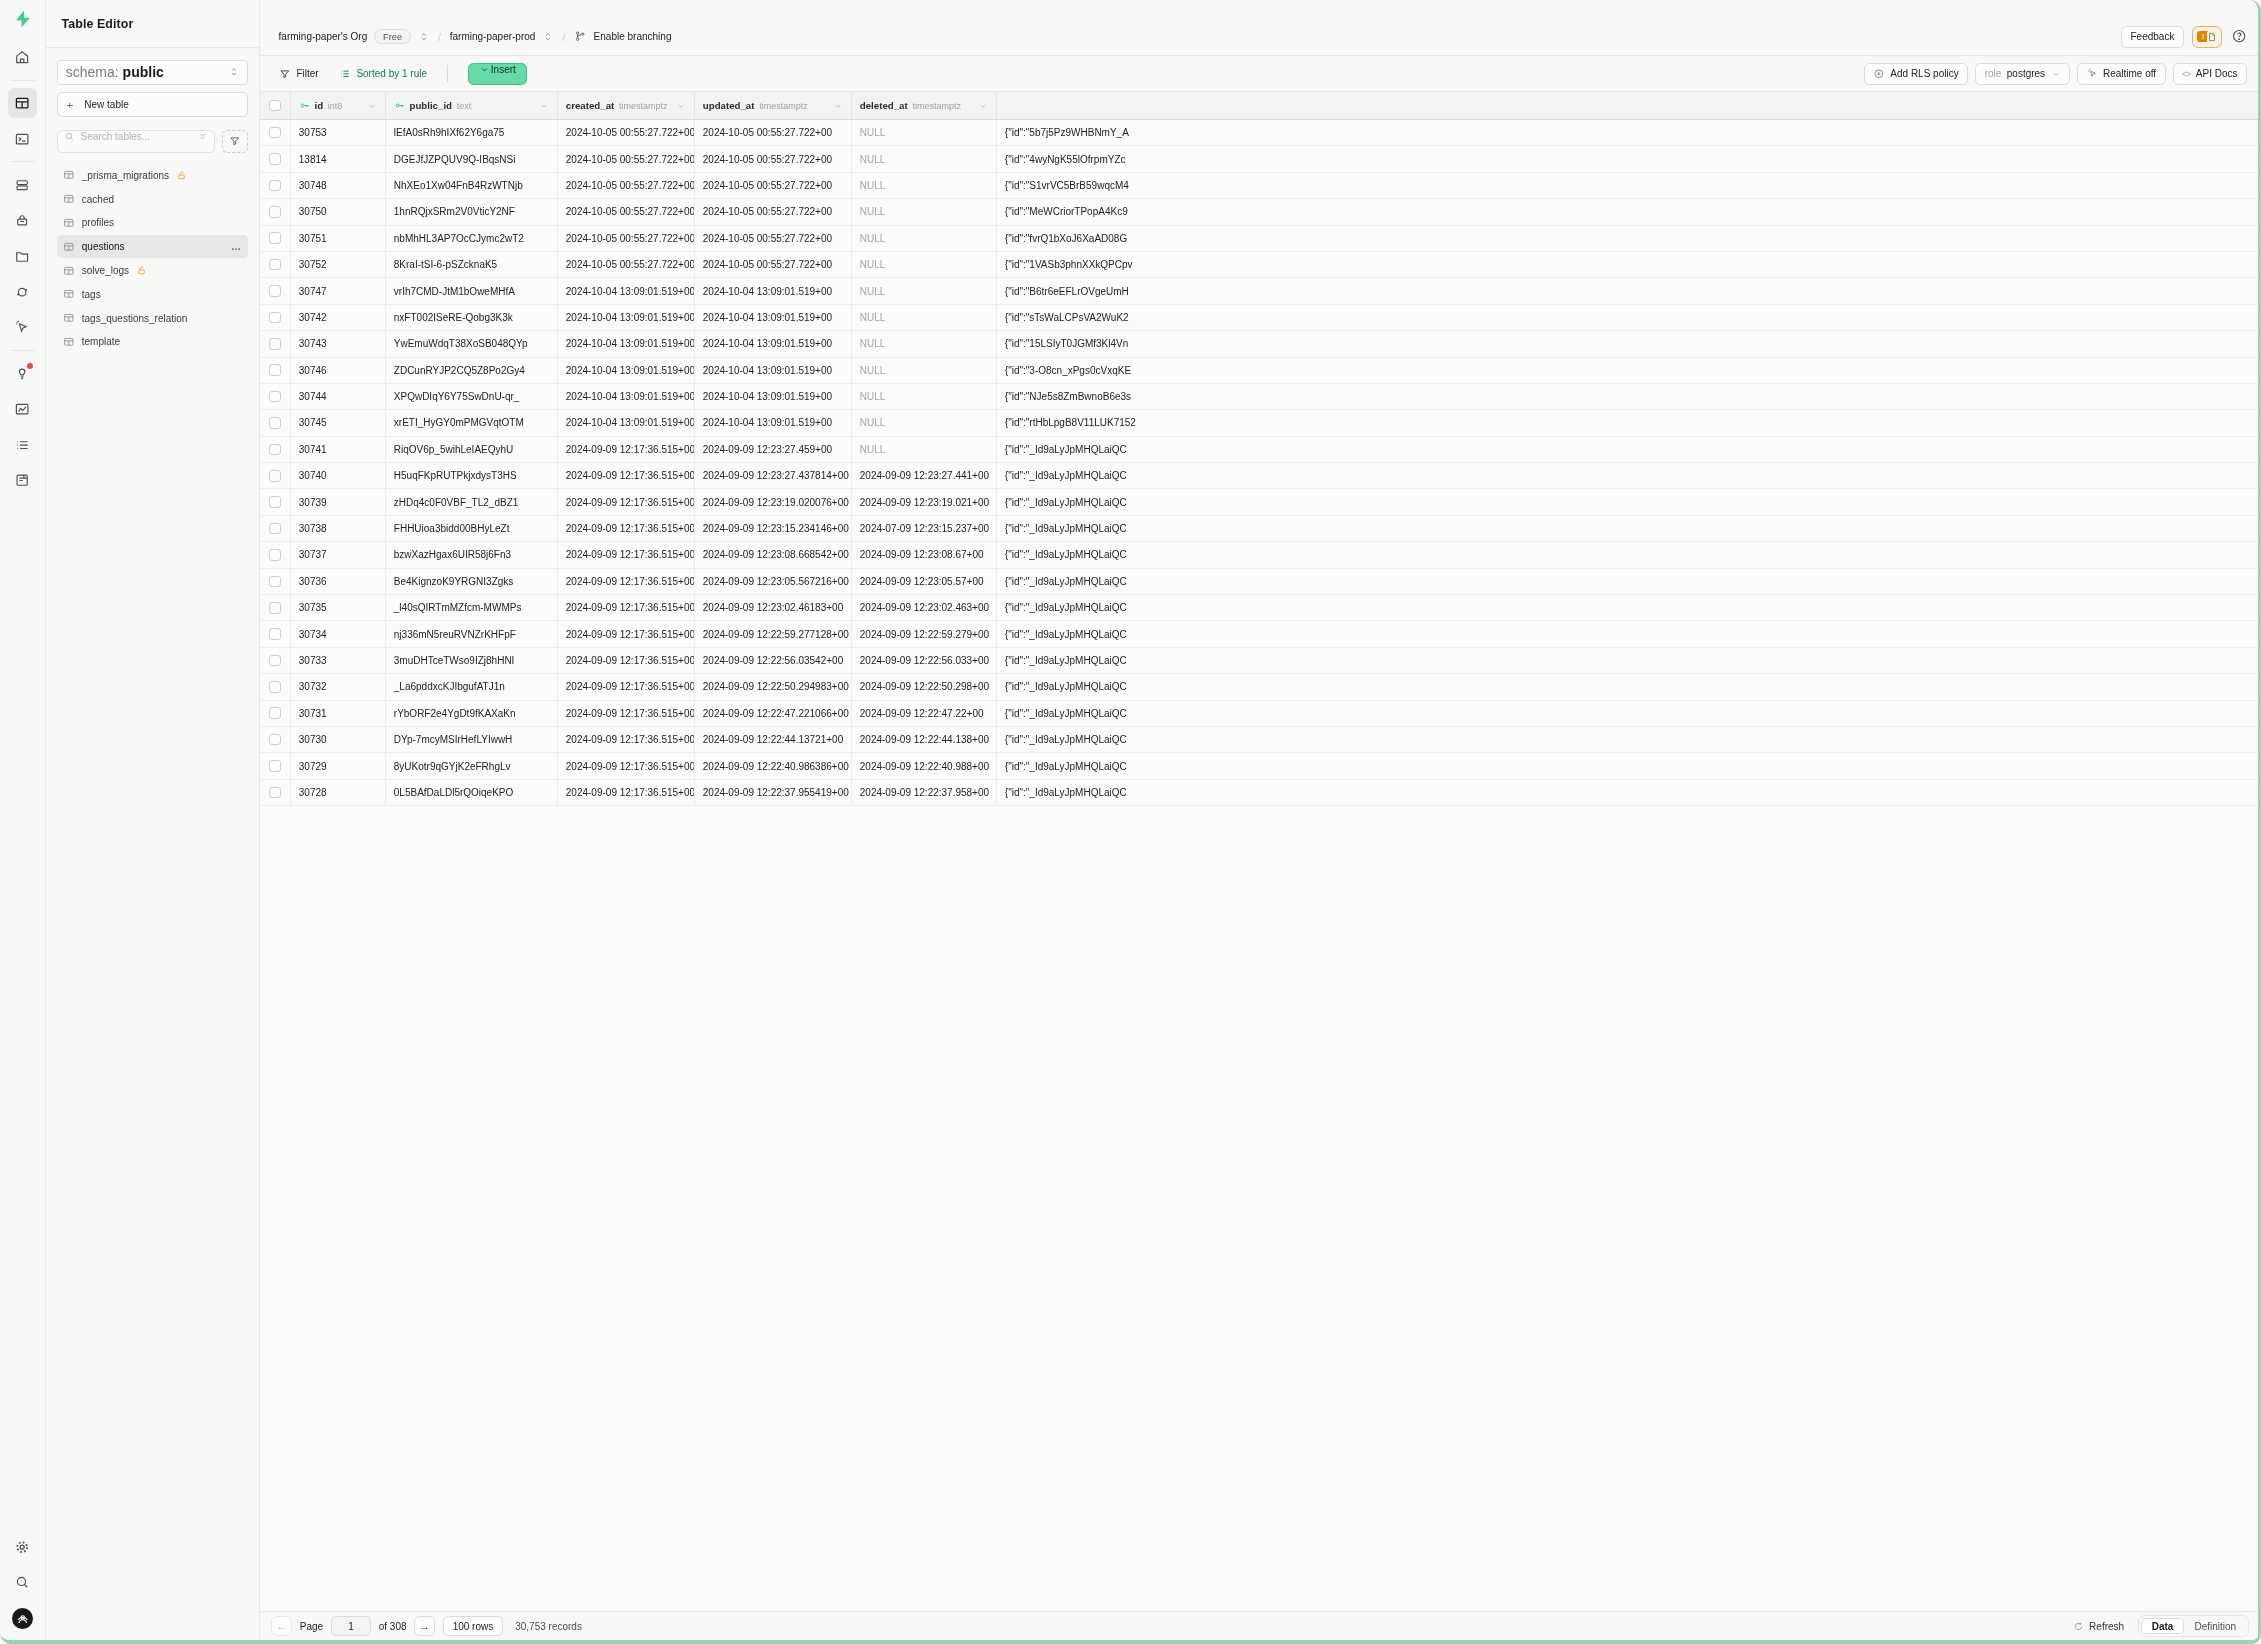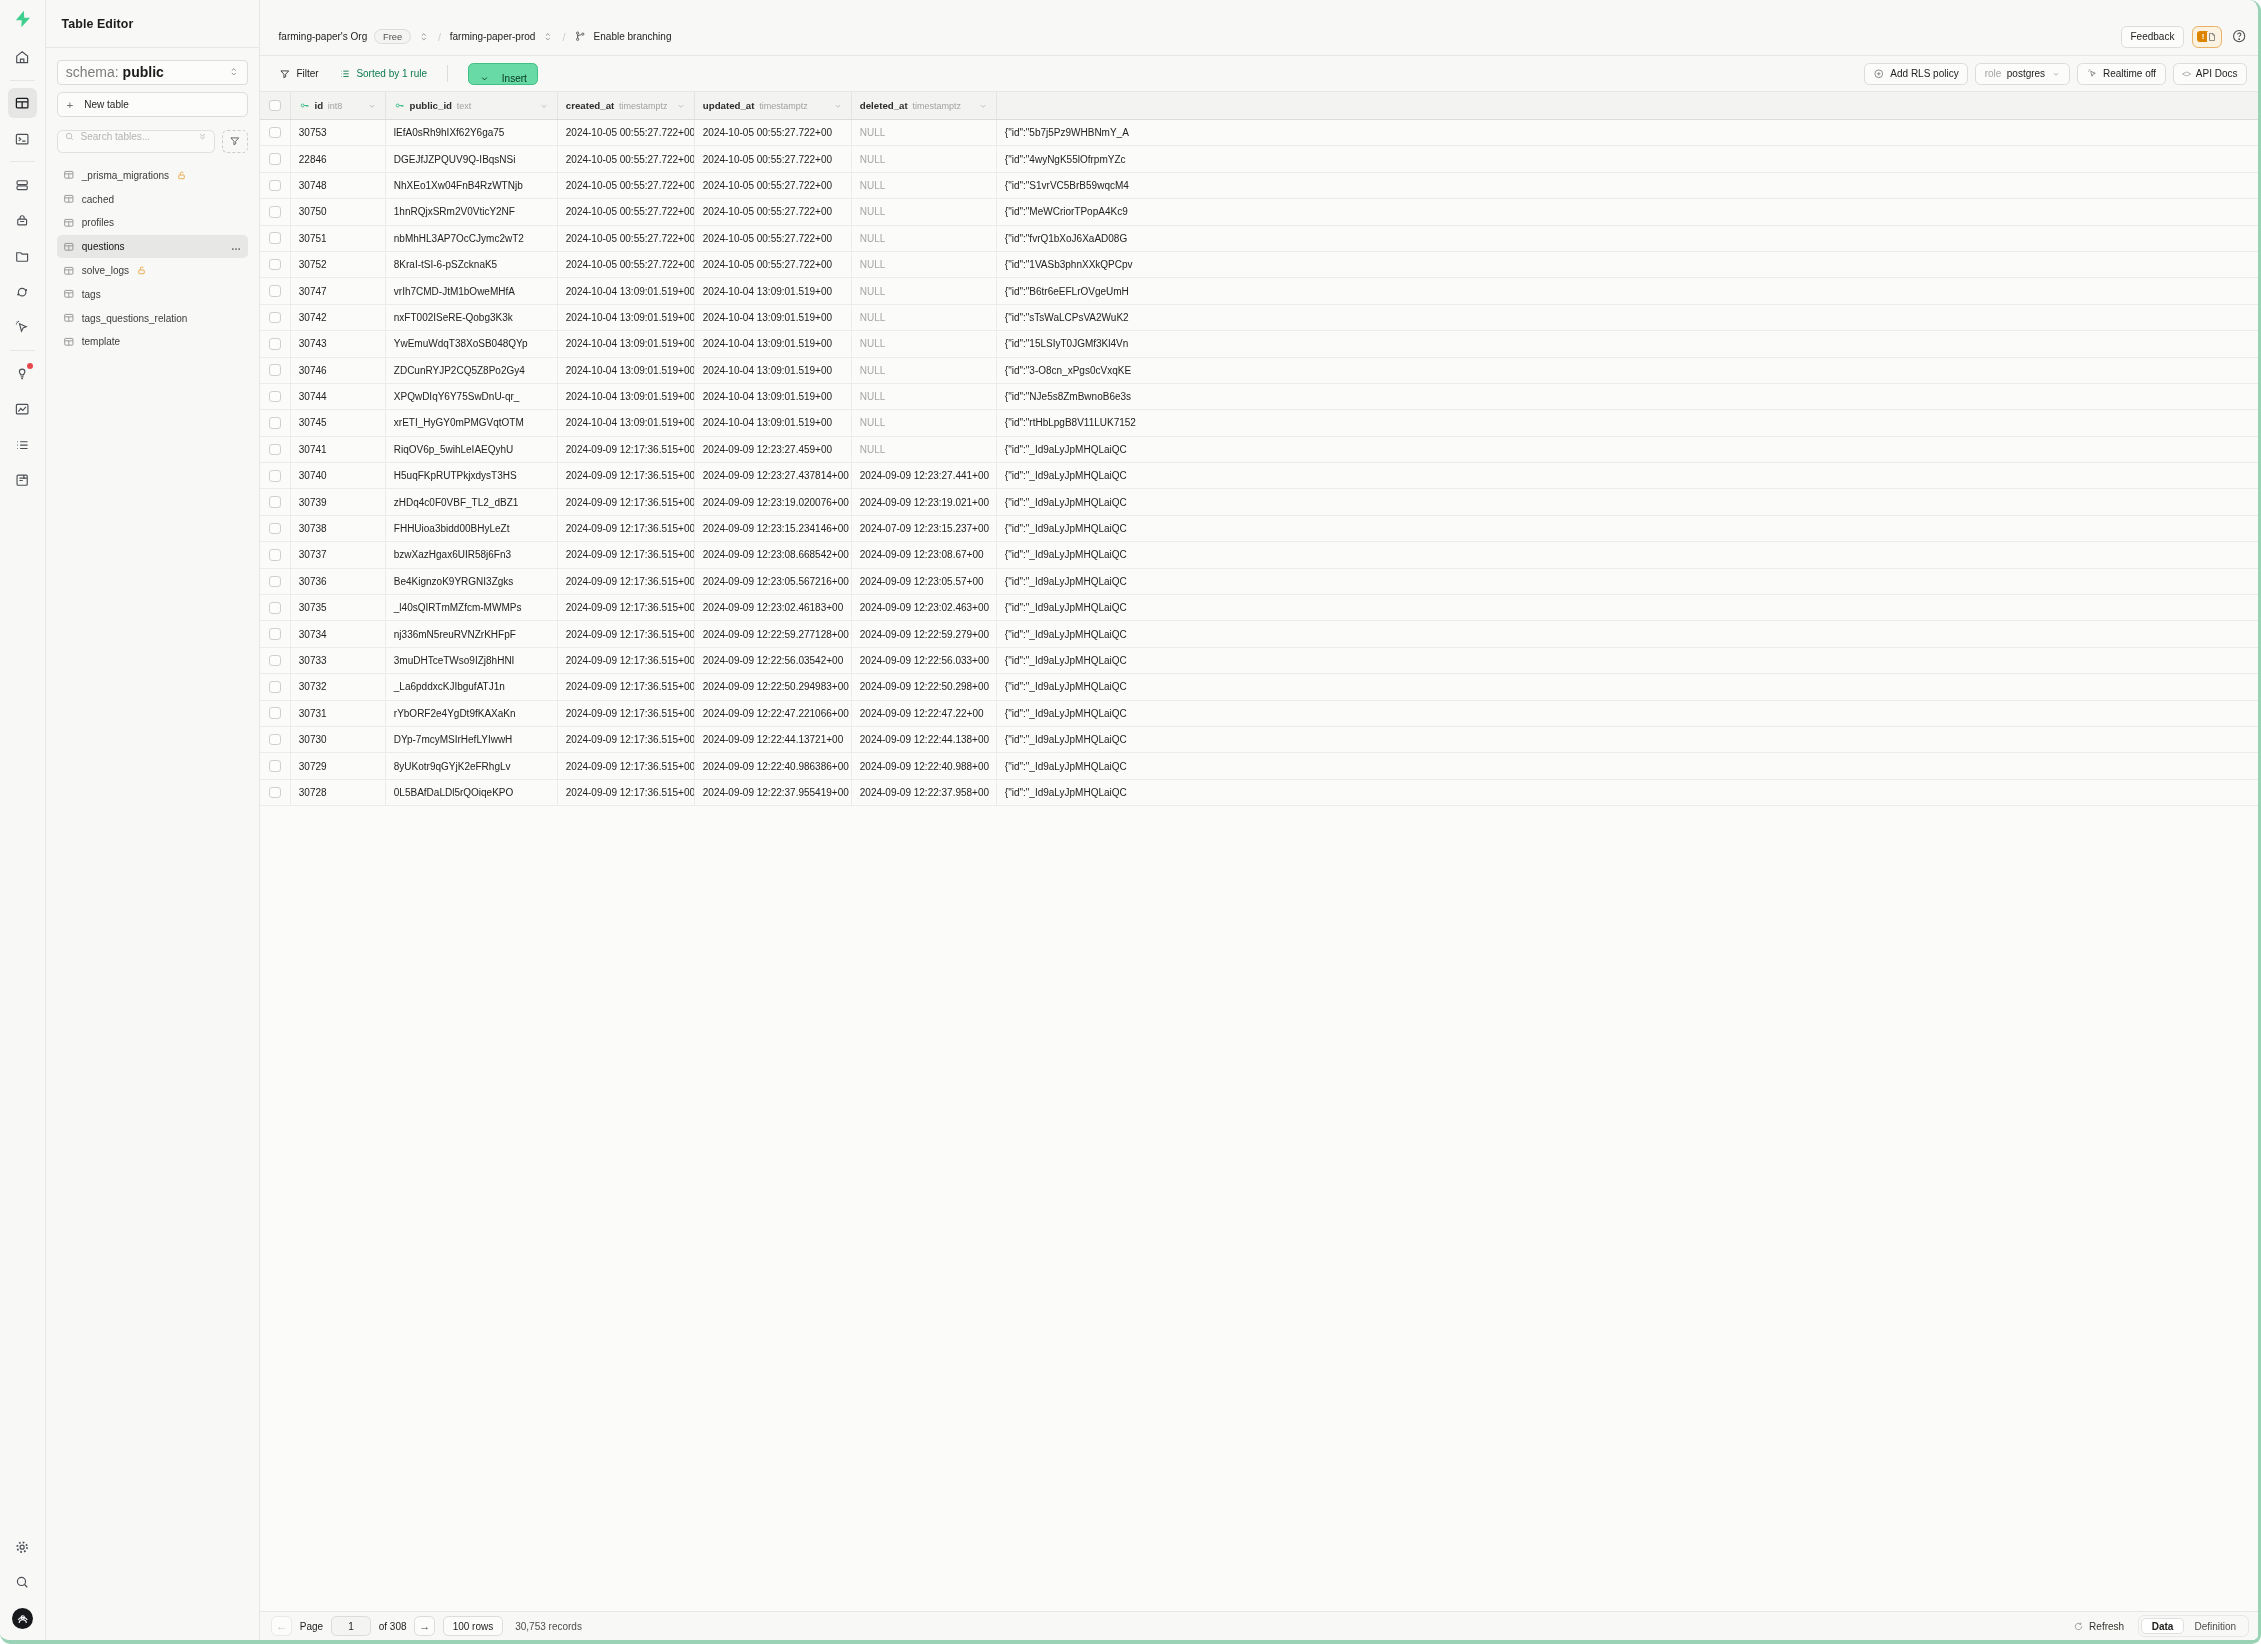--- a/index.html
+++ b/index.html
@@ -70,21 +70,21 @@
     display:flex; align-items:center; padding:0 3.9px; gap:0; }
   .oct{ width:11.6px; height:11.6px; background:#dd8500; color:#fff; border-radius:3.1px; font-size:7.8px; font-weight:700;
     display:flex; align-items:center; justify-content:center; }
   .help{ color:#4d4d4b; background:transparent; border:none; display:flex; }
 
   .toolbar{ height:36px; border-bottom:0.8px solid var(--bd); display:flex; align-items:center; padding:0 11px 0 18.6px; gap:20px; flex:none; }
   .tool-lab{ display:flex; align-items:center; gap:6.2px; font-size:10px; color:#232321; background:none; border:none; }
   .tool-lab.green{ color:var(--greentxt); }
   .vdiv{ width:0.8px; height:17px; background:var(--bd2); }
   .insert{ background:var(--insertbg); border:0.8px solid var(--insertbd); color:var(--inserttx);
-    border-radius:5.4px; height:22px; padding:0 10px; font-size:10px; display:flex; align-items:flex-end; gap:12px; }
+    border-radius:5.4px; height:22px; padding:0 10px; font-size:10px; display:flex; align-items:flex-start; gap:1px; }
   .tool-right{ margin-left:auto; display:flex; align-items:center; gap:7px; }
   .btn .dim{ color:#a2a2a0; }
   .btn .chev{ color:#a2a2a0; }
 
   
   .grid{ flex:1; overflow:hidden; display:flex; flex-direction:column; background:var(--rowbg); min-height:0; }
   .ghead{ height:28px; background:var(--headbg); border-bottom:0.8px solid var(--bd2); display:flex; flex:none; }
   .gh{ display:flex; align-items:center; padding:0 7.8px; border-right:0.8px solid #e4e4e2; gap:4.7px; min-width:0; }
   .gh .cname{ font-size:9.7px; font-weight:700; color:#2c2c2a; }
   .gh .ctype{ font-size:9px; color:#a2a2a0; }
@@ -560,21 +560,21 @@
             <div class="td c-pub">lEfA0sRh9hIXf62Y6ga75</div>
             <div class="td c-created">2024-10-05 00:55:27.722+00</div>
             <div class="td c-updated">2024-10-05 00:55:27.722+00</div>
             <div class="td c-deleted muted">NULL</div>
             <div class="td c-content">{"id":"5b7j5Pz9WHBNmY_A</div>
           </div>
           <div class="tr">
             <div class="td c-check">
               <span class="cb clk"></span>
             </div>
-            <div class="td c-id">22846</div>
+            <div class="td c-id">13814</div>
             <div class="td c-pub">DGEJfJZPQUV9Q-IBqsNSi</div>
             <div class="td c-created">2024-10-05 00:55:27.722+00</div>
             <div class="td c-updated">2024-10-05 00:55:27.722+00</div>
             <div class="td c-deleted muted">NULL</div>
             <div class="td c-content">{"id":"4wyNgK55lOfrpmYZc</div>
           </div>
           <div class="tr">
             <div class="td c-check">
               <span class="cb clk"></span>
             </div>

